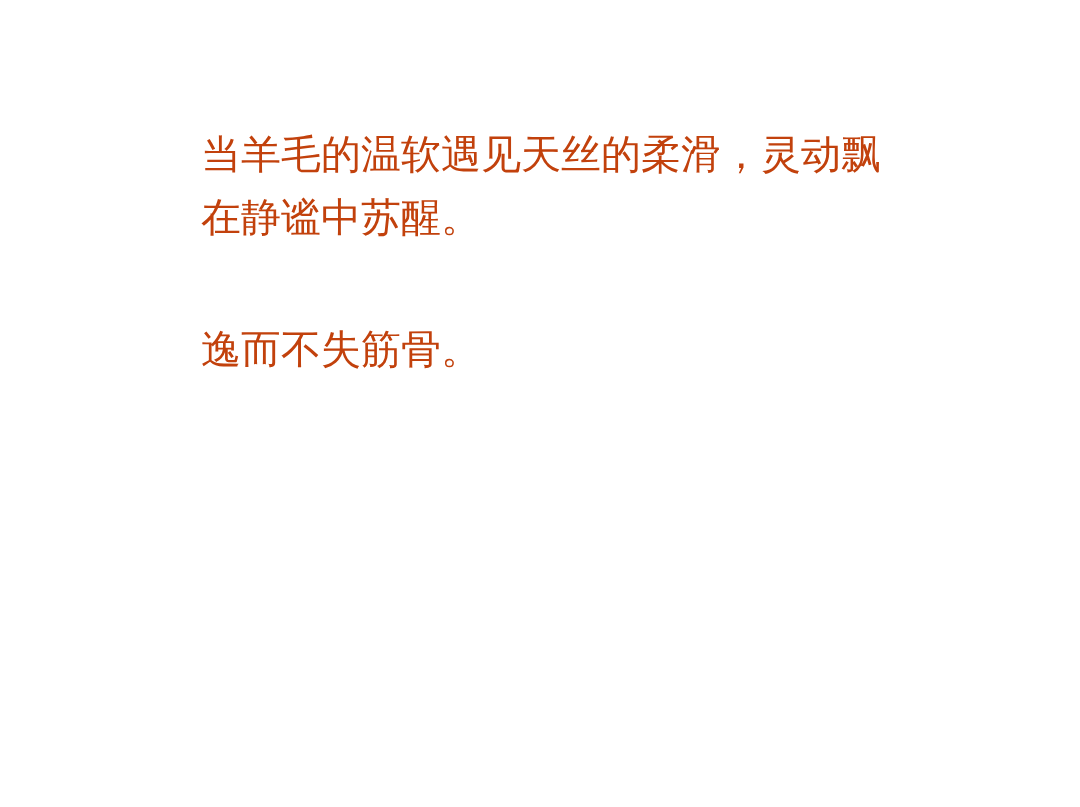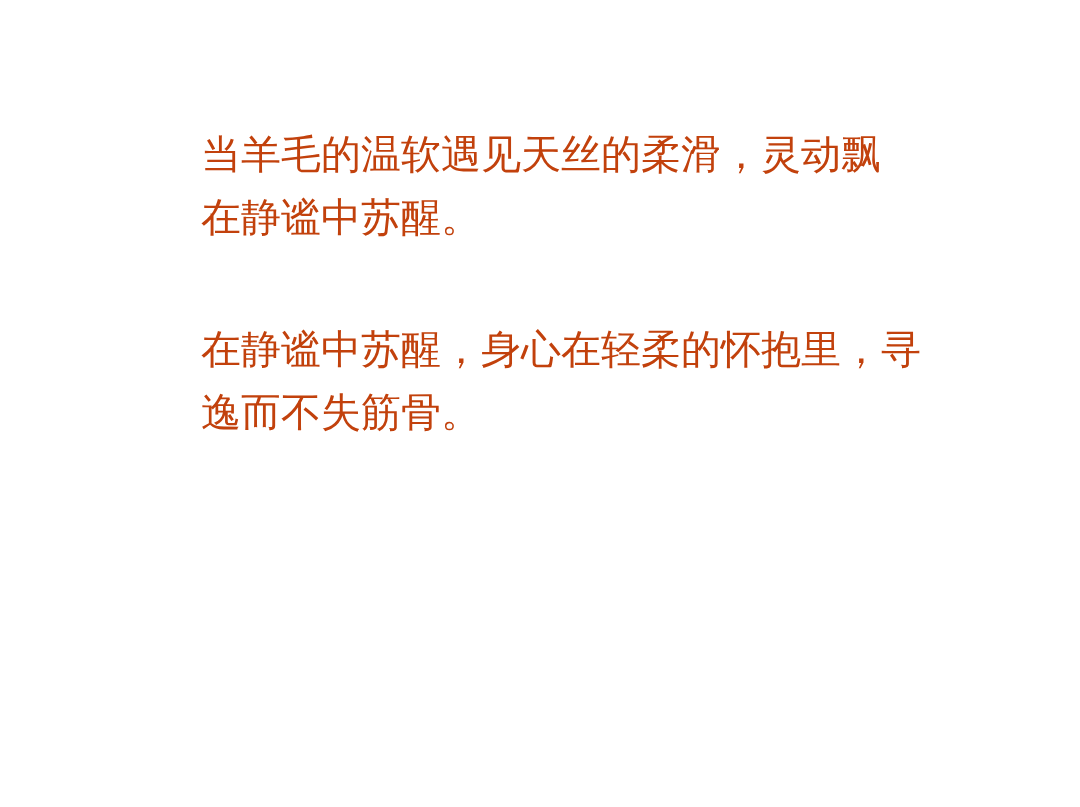--- a/index.html
+++ b/index.html
@@ -48,17 +48,16 @@
 </head>
 <body>
 
 <div class="page">
   <div class="text-block">
     <p class="para">
       <span class="line">当羊毛的温软遇见天丝的柔滑，灵动飘</span>
       <span class="line">在静谧中苏醒。</span>
     </p>
     <p class="para">
-      <span class="line">在静谧中苏醒，身心在轻柔的怀抱里，寻</span>
       <span class="line">逸而不失筋骨。</span>
     </p>
   </div>
 </div>
 
 </body></html>

